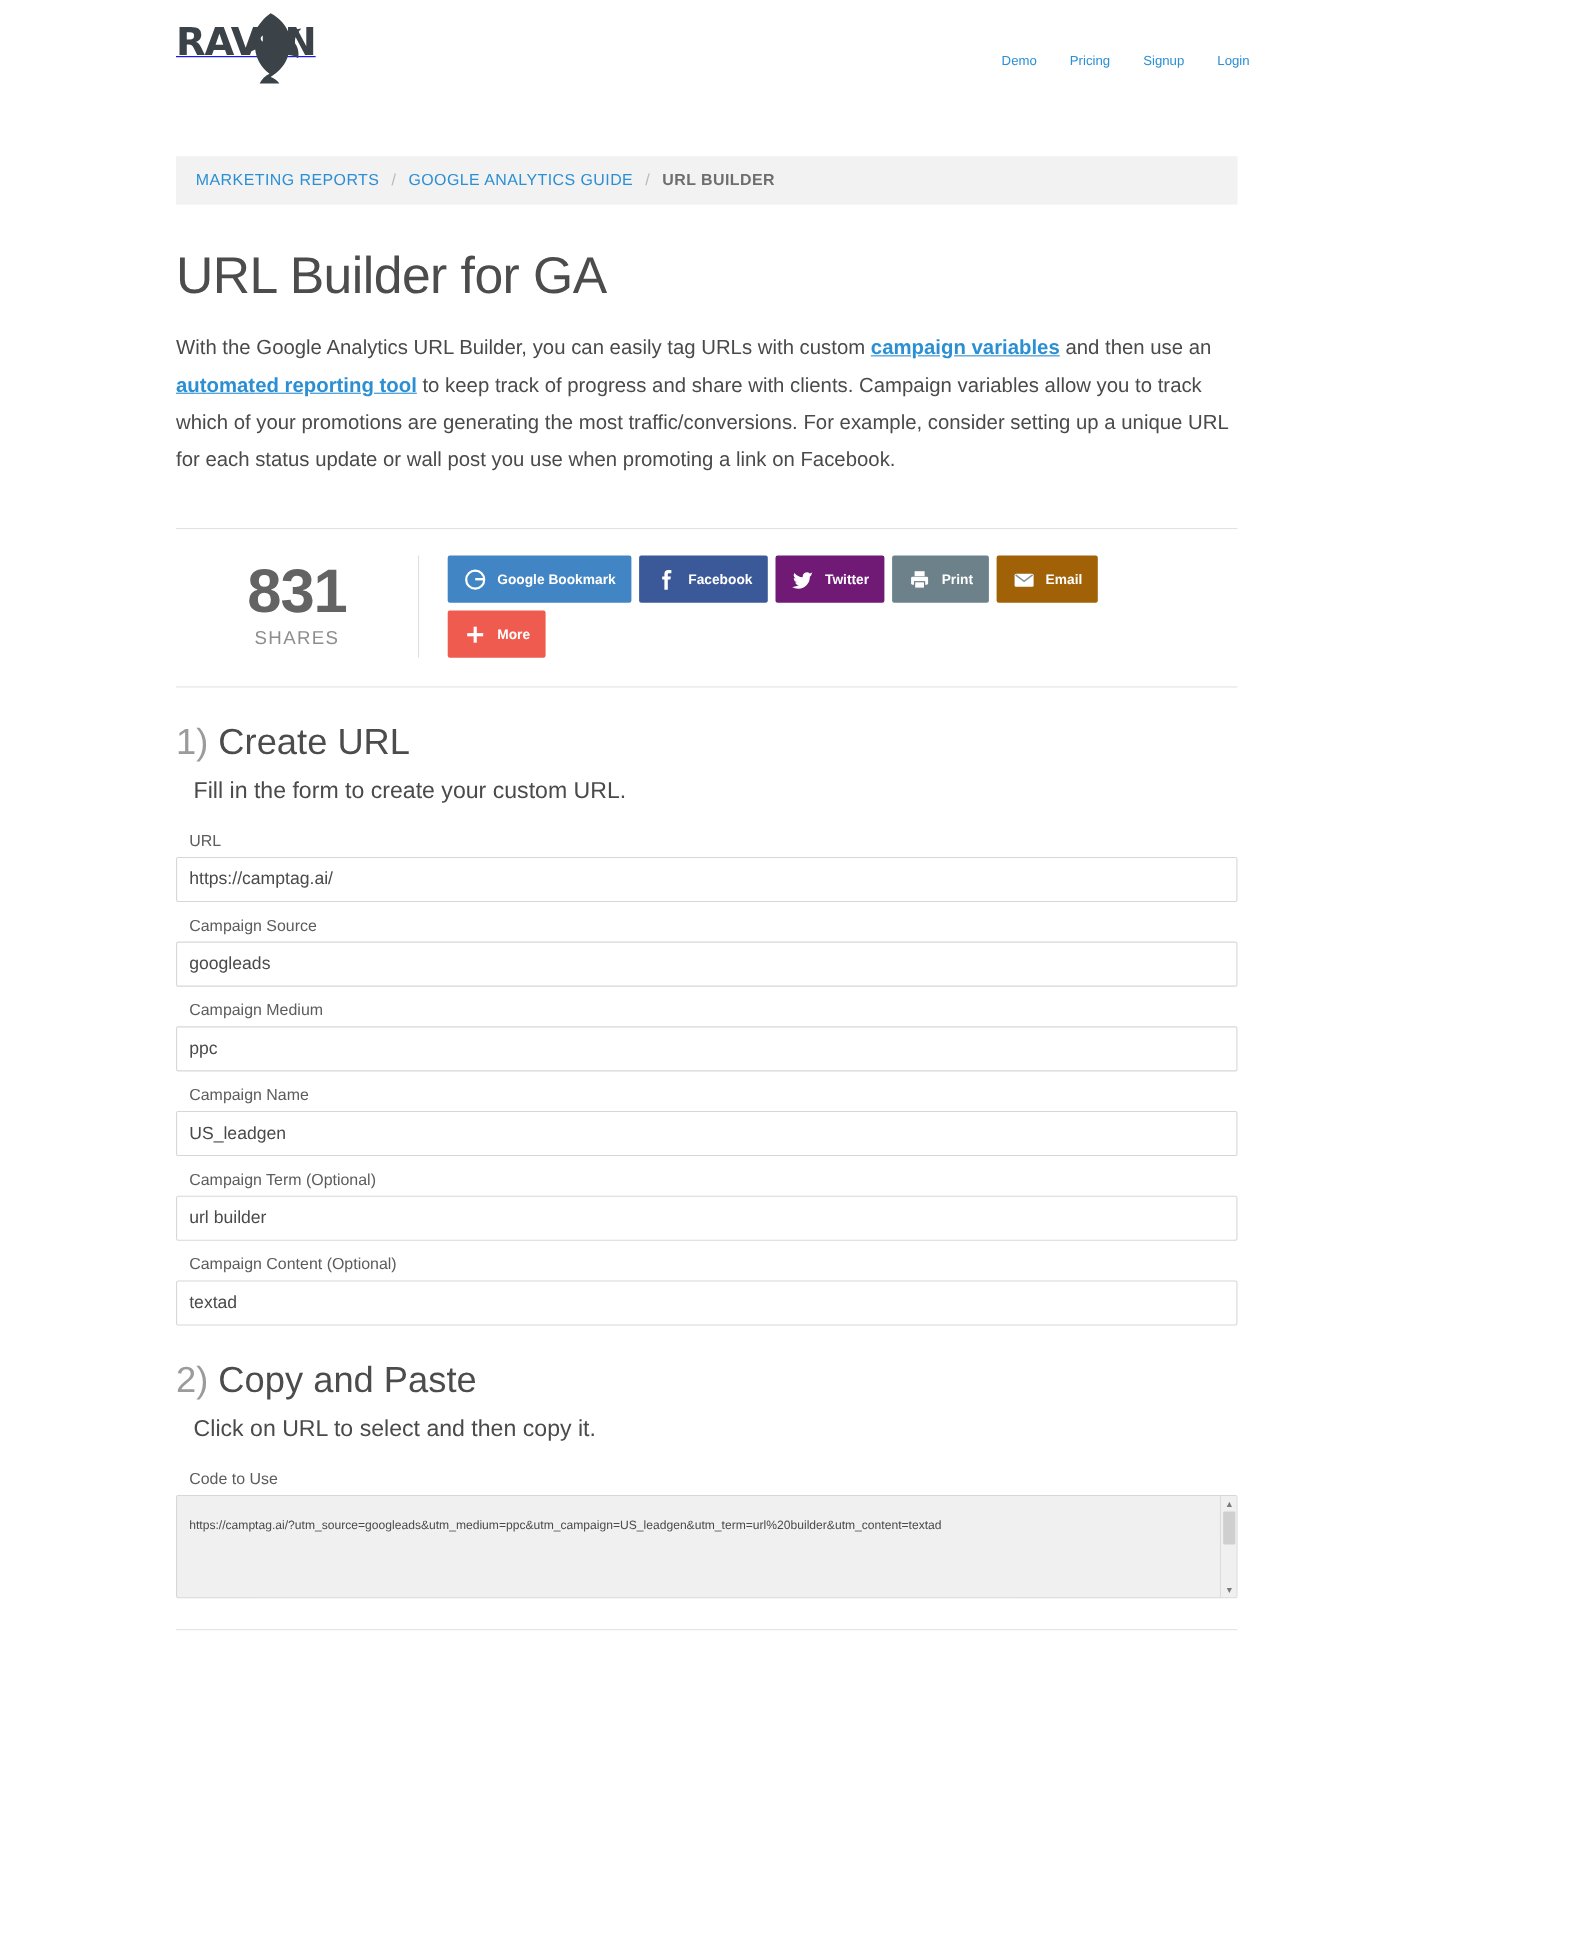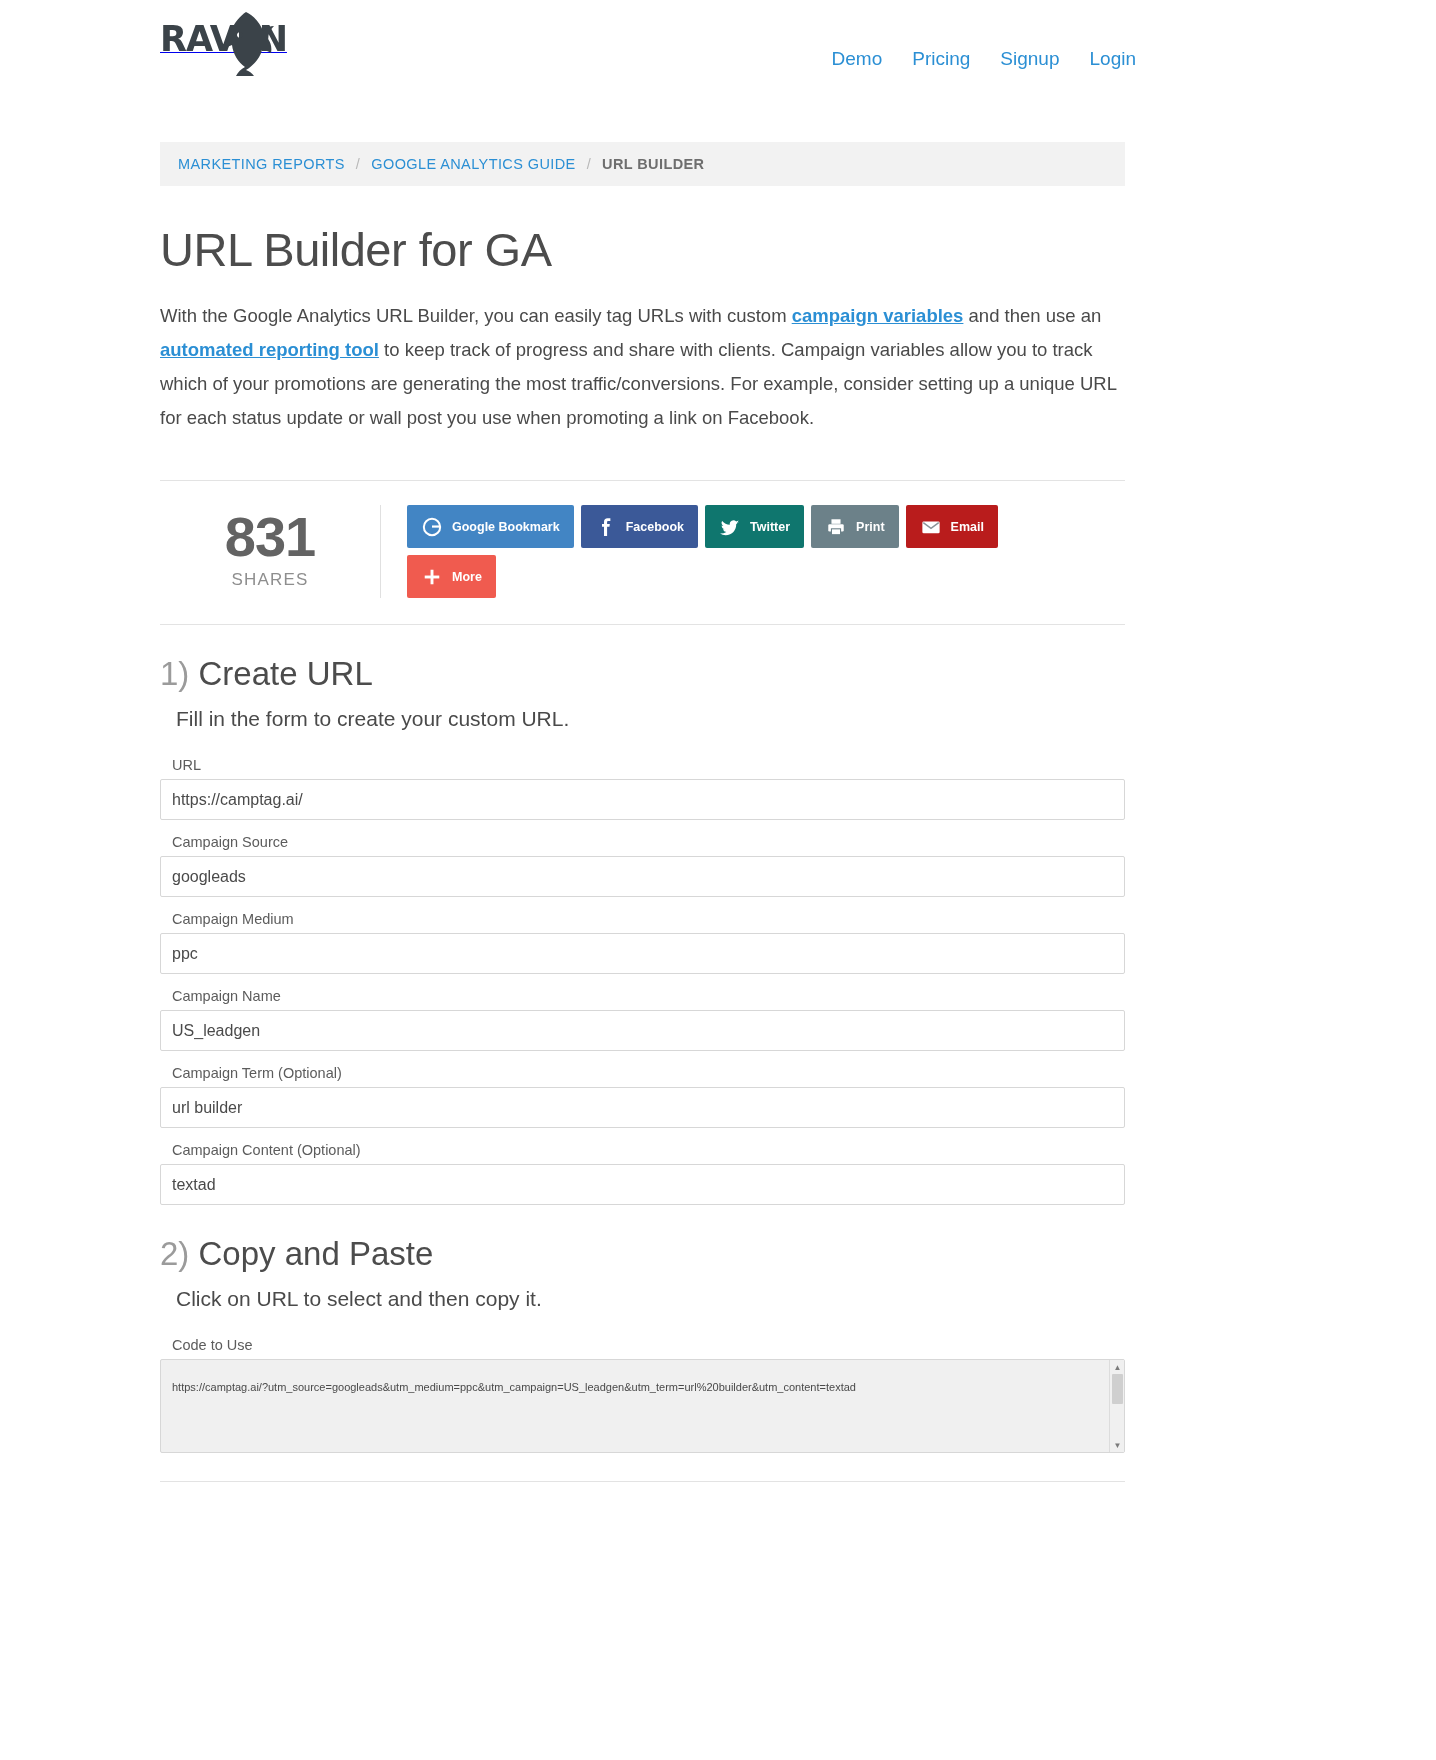--- a/index.html
+++ b/index.html
@@ -48,21 +48,21 @@
     width: 64px;
     height: 70px;
     color: #3b4349;
   }
   .nav {
     position: absolute;
     right: 300px;
     top: 48px;
     display: flex;
     gap: 30px;
-    font-size: 19px;
+    font-size: 12px;
   }
   .nav a {
     color: #2b8fd4;
     text-decoration: none;
   }
 
   
   .breadcrumb {
     margin: 18px 0 0 160px;
     width: 965px;
@@ -170,23 +170,23 @@
   .sbtn .gl {
     display: inline-flex;
     align-items: center;
     justify-content: center;
     width: 22px;
     height: 22px;
     font-size: 17px;
   }
   .sbtn-gbm { background: #4285c4; }
   .sbtn-fb  { background: #3b5998; }
-  .sbtn-tw  { background: #0f766e; }
+  .sbtn-tw  { background: #701a75; }
   .sbtn-pr  { background: #6c8189; }
-  .sbtn-em  { background: #b91c1c; }
+  .sbtn-em  { background: #a16207; }
   .sbtn-more{ background: #f05b4f; }
 
   
   h2.section-title {
     font-weight: 300;
     font-size: 33px;
     color: #4c4c4c;
     margin: 30px 0 14px 0;
   }
   h2.section-title .muted { color: #9b9b9b; }

